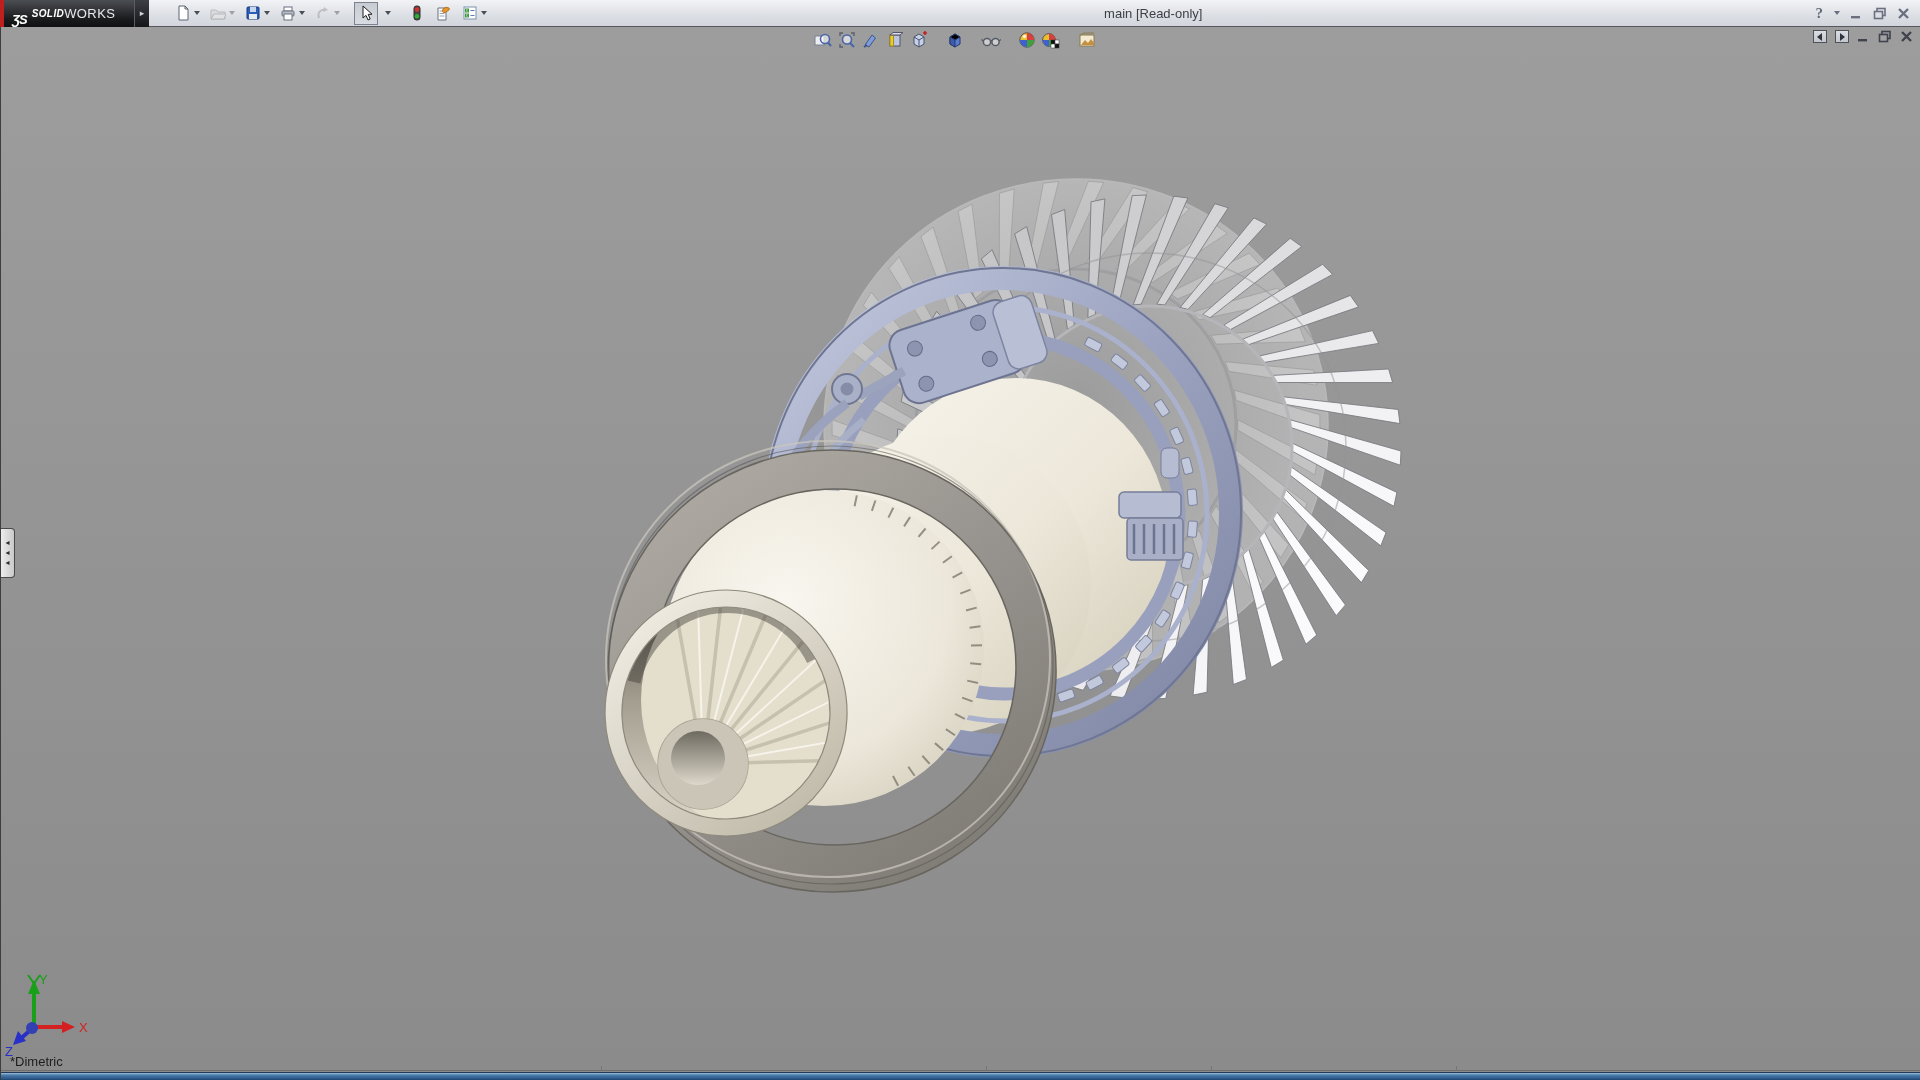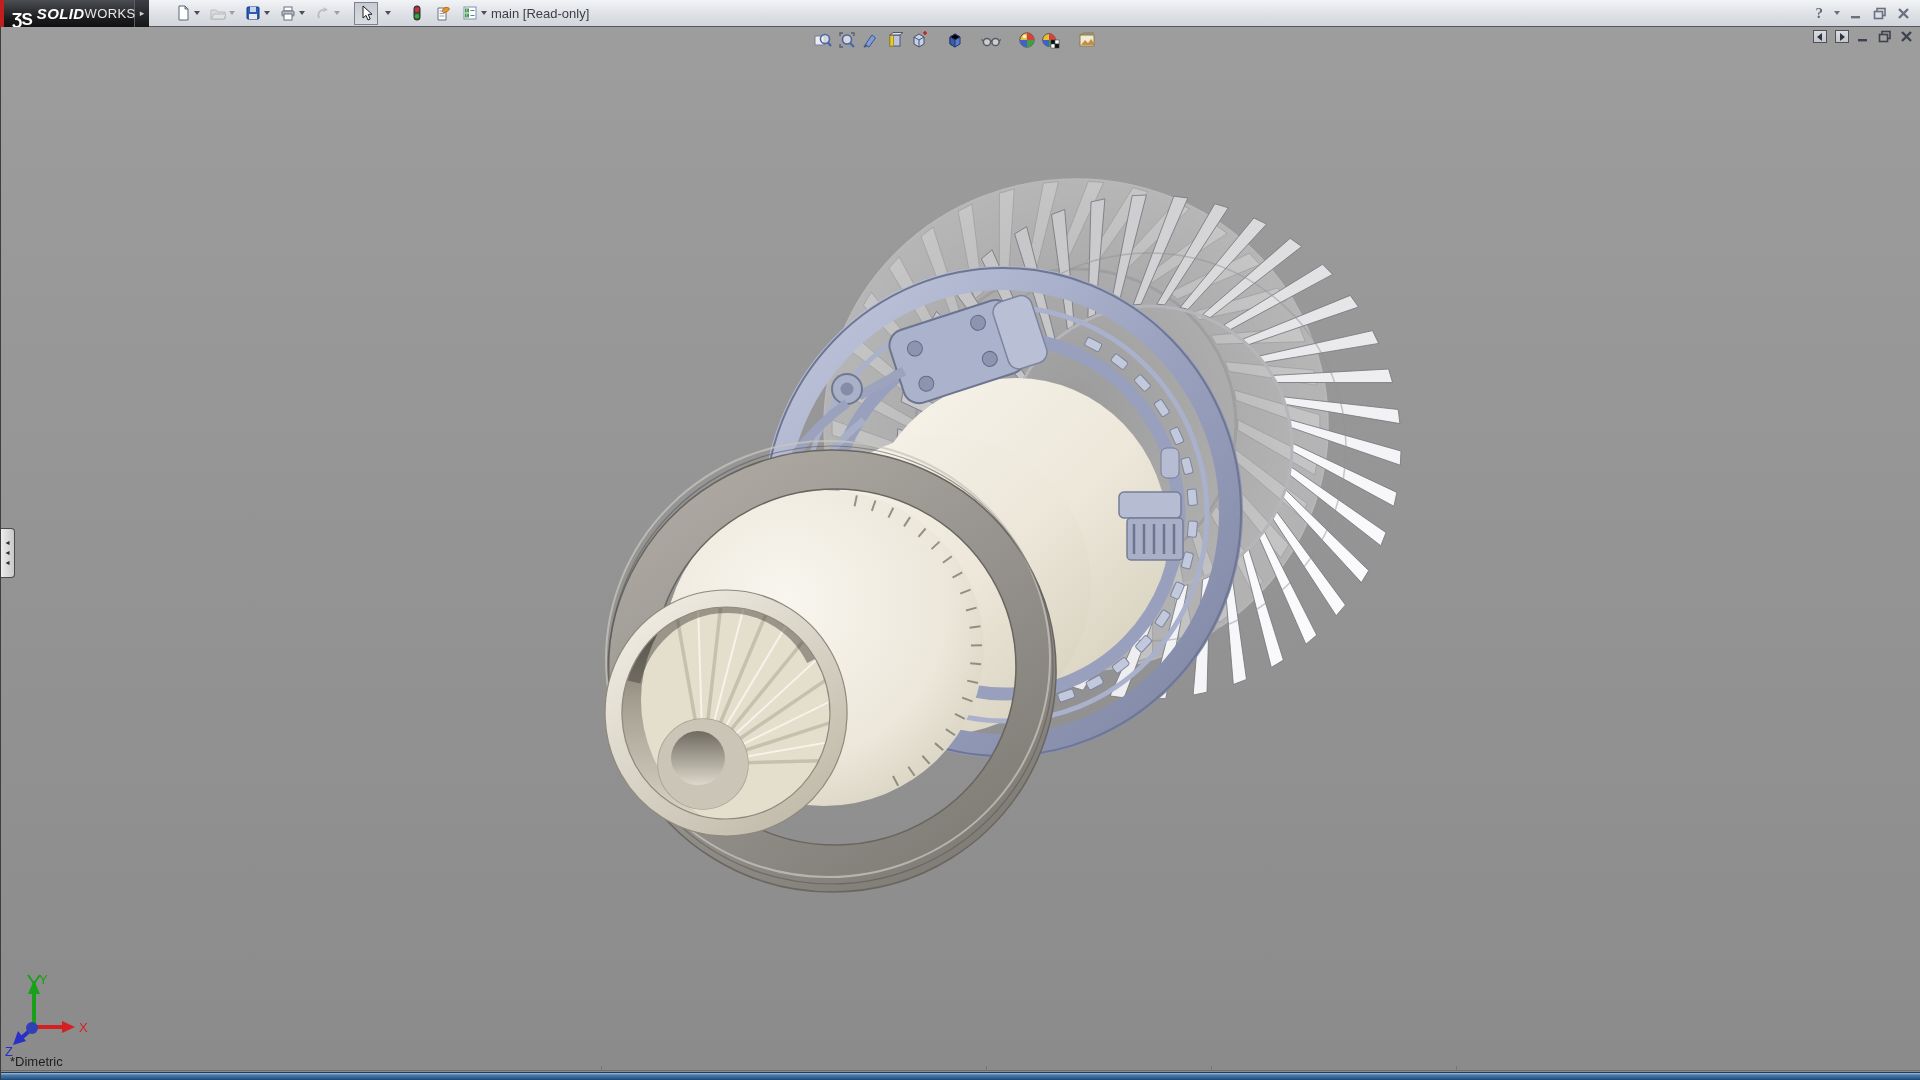--- a/index.html
+++ b/index.html
@@ -6,34 +6,34 @@
   html,body { width:1920px; height:1080px; overflow:hidden;
     font-family:"Liberation Sans", sans-serif; background:#8b8b8b; }
 
   
   .titlebar{ position:absolute; top:0; left:0; width:1920px; height:27px;
     background:linear-gradient(#f2f3f6,#dcdfe4 60%,#d2d5db);
     border-bottom:1px solid #55585e; display:flex; align-items:center; }
   .logo-block{ height:27px; width:134px; background:linear-gradient(#4b4e53,#1a1b1d 70%,#101012);
     display:flex; align-items:center; padding-left:8px; position:relative; flex:0 0 auto; }
   .logo-redstrip{ position:absolute; left:0; top:0; width:4px; height:27px; background:#c01f1f; }
-  .brand-mark{ color:#fff; font-weight:bold; font-size:17px; margin:13px 5px 0 4px; letter-spacing:-1px;}
-  .brand-bold{ color:#fff; font-style:italic; font-weight:bold; font-size:15px; letter-spacing:.4px;}
+  .brand-mark{ color:#fff; font-style:italic; font-weight:bold; font-size:13px; margin:13px 5px 0 4px; letter-spacing:-1px;}
+  .brand-bold{ color:#fff; font-style:italic; font-weight:bold; font-size:10px; letter-spacing:.4px;}
   .brand-light{ color:#e8e8ea; font-weight:300; font-size:13px; letter-spacing:.4px;}
   .menu-arrow-tab{ height:27px; width:15px; background:linear-gradient(#3c3f44,#141517);
     color:#cfd2d8; font-size:9px; display:flex; align-items:center; justify-content:center;
     border-left:1px solid #5a5d63; cursor:pointer; flex:0 0 auto;}
   .tb-group{ display:flex; align-items:center; margin-left:22px; gap:2px; flex:0 0 auto;}
   .tb-btn{ height:23px; display:flex; align-items:center; gap:2px; padding:0 3px;
     background:transparent; border:1px solid transparent; cursor:pointer;}
   .tb-btn.pressed{ background:linear-gradient(#c7cbd3,#d9dce2); border:1px solid #7e828c; }
   .tb-btn.disabled{ opacity:.45; filter:grayscale(80%);}
   .caret{ width:0; height:0; border-left:3.5px solid transparent; border-right:3.5px solid transparent;
     border-top:4px solid #4a4e56; margin-left:1px;}
-  .title-center{ flex:1; font-size:13px; color:#3c3f45; padding-top:1px;}
+  .title-center{ flex:1; text-align:center; font-size:13px; color:#3c3f45; padding-top:1px;}
   .tbar-right{ display:flex; align-items:center; gap:10px; padding-right:10px; flex:0 0 auto;}
   .win-glyph{ color:#6a7080; display:flex; align-items:center; cursor:pointer;}
   .help-glyph{ font-size:15px; font-weight:bold; color:#646a78; font-family:"Liberation Serif",serif;}
 
   
   .viewport{ position:absolute; top:27px; left:0; width:1920px; height:1053px;
     background:linear-gradient(#9d9d9d,#8b8b8b); border-left:1px solid #3e3e3e; overflow:hidden;}
   .engine-svg{ position:absolute; top:0; left:0; }
 
   

